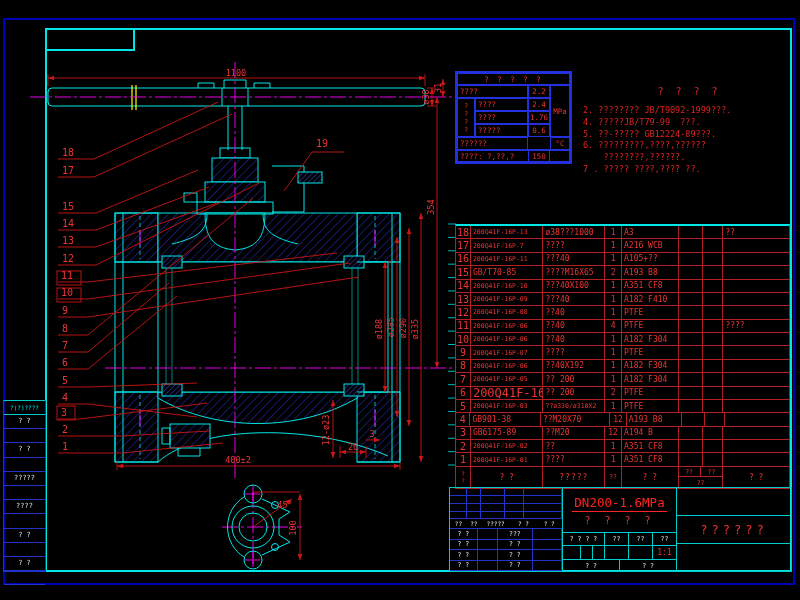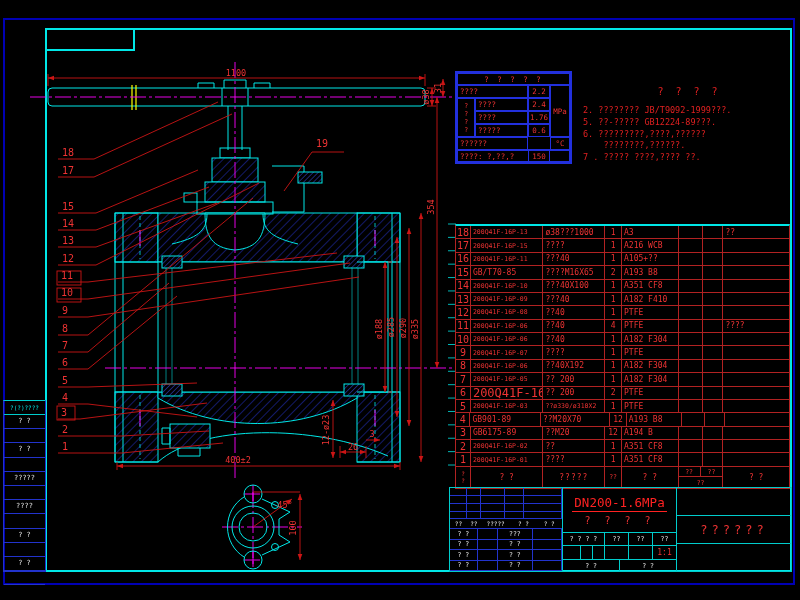--- a/index.html
+++ b/index.html
@@ -279,20 +279,21 @@
     <div class="spec-cell spec-left" style="left:0;top:64px;width:71px;height:13px;">??????</div>
     <div class="spec-cell" style="left:71px;top:76px;width:22px;height:14px;">150</div>
     <div class="spec-cell" style="left:93px;top:64px;width:20px;height:13px;">°C</div>
     <div class="spec-cell spec-left" style="left:0;top:77px;width:113px;height:12px;">????:  ?,??,?</div>
   </div>
 
   <div class="abs" id="notes">
     <div id="notes-title">? ? ? ?</div>
     <div id="notes-lines">
         <div class="note-line">2. ???????? JB/T9092-1999???.</div>
+        <div class="note-line">4. ?????JB/T79-99  ???.</div>
         <div class="note-line">5. ??-????? GB12224-89???.</div>
         <div class="note-line">6. ?????????,????,??????</div>
         <div class="note-line">    ????????,??????.</div>
         <div class="note-line">7 . ????? ????,???? ??.</div>
       </div>
   </div>
 
   <div class="abs" id="parts-table">
     <div id="pt-rows">
         <div class="pt-row">
@@ -300,21 +301,21 @@
           <div class="pt-cell" style="width: 73px; font-size: 6.5px;">200Q41F-16P-13</div>
           <div class="pt-cell" style="width: 62px;">ø38???1000</div>
           <div class="pt-cell pt-qty" style="width: 17px;">1</div>
           <div class="pt-cell" style="width: 57px;">A3</div>
           <div class="pt-cell" style="width: 24px;"></div>
           <div class="pt-cell" style="width: 21px;"></div>
           <div class="pt-cell" style="width: 66px;">??</div>
         </div>
         <div class="pt-row">
           <div class="pt-cell pt-no" style="width: 15px;">17</div>
-          <div class="pt-cell" style="width: 73px; font-size: 6.5px;">200Q41F-16P-15</div>
+          <div class="pt-cell" style="width: 73px; font-size: 6.5px;">200Q41F-16P-7</div>
           <div class="pt-cell" style="width: 62px;">????</div>
           <div class="pt-cell pt-qty" style="width: 17px;">1</div>
           <div class="pt-cell" style="width: 57px;">A216 WCB</div>
           <div class="pt-cell" style="width: 24px;"></div>
           <div class="pt-cell" style="width: 21px;"></div>
           <div class="pt-cell" style="width: 66px;"></div>
         </div>
         <div class="pt-row">
           <div class="pt-cell pt-no" style="width: 15px;">16</div>
           <div class="pt-cell" style="width: 73px; font-size: 6.5px;">200Q41F-16P-11</div>
@@ -430,21 +431,21 @@
           <div class="pt-cell" style="width: 73px; font-size: 6.5px;">200Q41F-16P-03</div>
           <div class="pt-cell" style="width: 62px; font-size: 6.5px;">??ø330/ø310X2</div>
           <div class="pt-cell pt-qty" style="width: 17px;">1</div>
           <div class="pt-cell" style="width: 57px;">PTFE</div>
           <div class="pt-cell" style="width: 24px;"></div>
           <div class="pt-cell" style="width: 21px;"></div>
           <div class="pt-cell" style="width: 66px;"></div>
         </div>
         <div class="pt-row">
           <div class="pt-cell pt-no" style="width: 15px;">4</div>
-          <div class="pt-cell" style="width: 73px;">GB901-89</div>
+          <div class="pt-cell" style="width: 73px;">GB901-38</div>
           <div class="pt-cell" style="width: 72px;">??M20X70</div>
           <div class="pt-cell pt-qty" style="width: 17px;">12</div>
           <div class="pt-cell" style="width: 57px;">A193 B8</div>
           <div class="pt-cell" style="width: 24px;"></div>
           <div class="pt-cell" style="width: 21px;"></div>
           <div class="pt-cell" style="width: 66px;"></div>
         </div>
         <div class="pt-row">
           <div class="pt-cell pt-no" style="width: 15px;">3</div>
           <div class="pt-cell" style="width: 73px;">GB6175-89</div>

